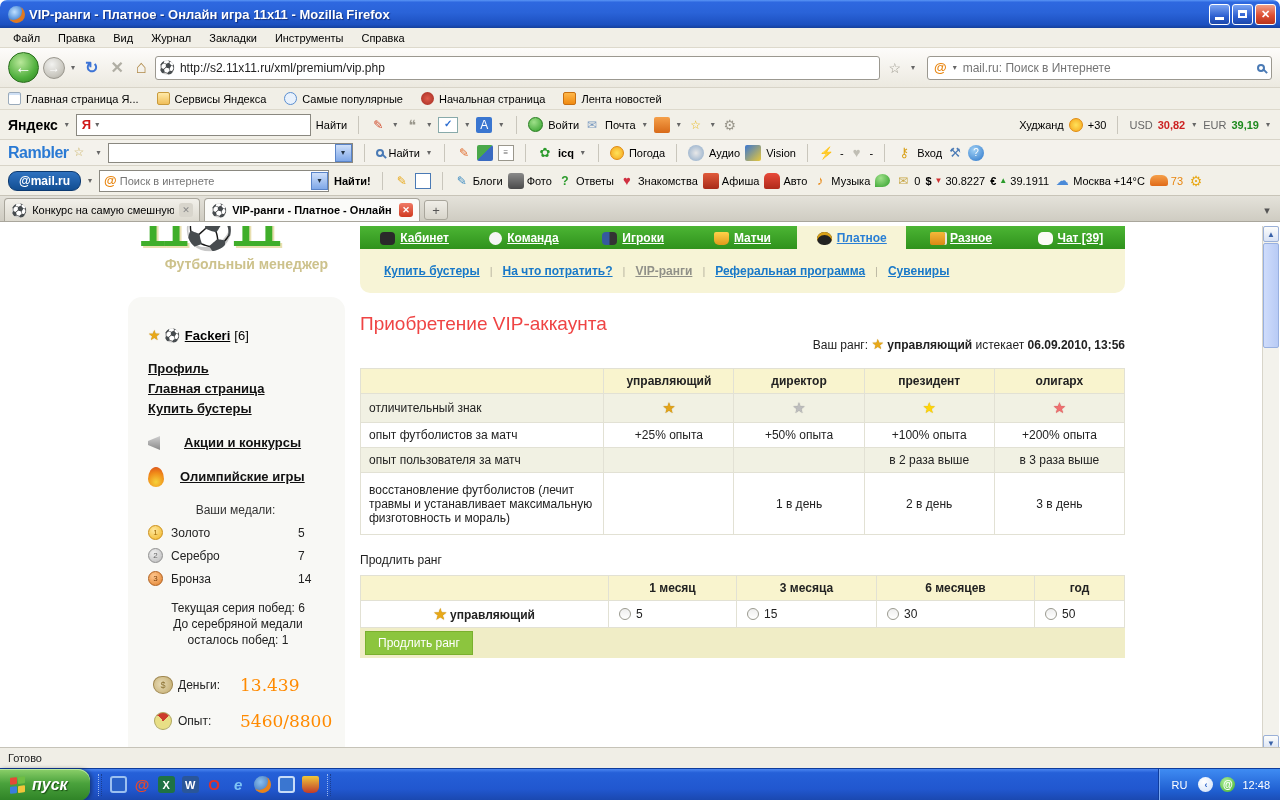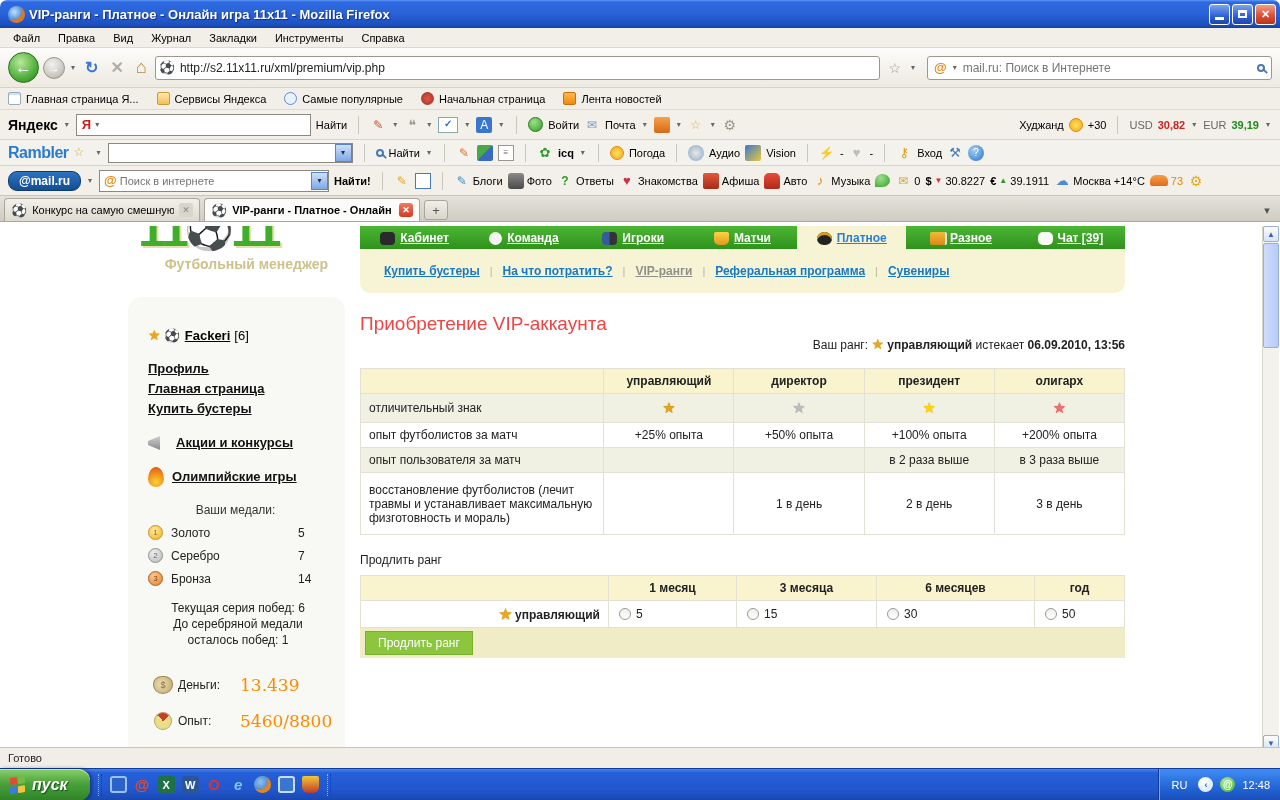--- a/index.html
+++ b/index.html
@@ -80,21 +80,21 @@
 .slogo{position:absolute;top:-26px;left:10px;font-size:50px;font-weight:bold;color:#3fae2a;text-shadow:2px 2px 0 #e8dfb0;letter-spacing:-2px;display:flex;align-items:center}
 .slogo .ball{font-size:40px;color:#222;text-shadow:none;margin:0 -2px}
 .slogan{position:absolute;top:30px;left:0;width:200px;text-align:right;color:#cdc28c;font-weight:bold;font-size:14px}
 .spanel{position:absolute;top:71px;left:0;width:217px;height:454px;background:#f8f8f5;border-radius:14px 14px 0 0;padding:30px 0 0 20px}
 .userrow{display:flex;align-items:center;gap:4px;font-size:13px}
 .userrow .uname{font-weight:bold;text-decoration:underline}
 .gstar{color:#e8a818;font-size:14px;text-shadow:0 0 1px #a87808}
 .sball{font-size:13px}
 .slinks{margin-top:16px}
 .slink{display:block;font-size:13px;font-weight:bold;color:#111;text-decoration:underline;line-height:20px}
-.actrow{display:flex;align-items:center;gap:8px;margin-top:16px}
+.actrow{display:flex;align-items:center;gap:16px;margin-top:16px}
 .actrow .slink{line-height:16px}
 .megaphone{width:20px;height:14px;background:linear-gradient(180deg,#cfcfcf,#8a8a8a);clip-path:polygon(0 35%,60% 0,60% 100%,0 65%);position:relative}
 .torch{width:16px;height:20px;background:radial-gradient(circle at 50% 75%,#f5d23a,#f08a18 55%,#d8481c);border-radius:50% 50% 50% 50%/60% 60% 40% 40%}
 .medtitle{margin-top:16px;text-align:center;width:175px;font-size:12px;color:#333}
 .medrow{display:flex;align-items:center;margin-top:8px;width:180px}
 .medal{width:15px;height:15px;border-radius:50%;font-size:8px;color:#fff;display:flex;align-items:center;justify-content:center;margin-right:8px}
 .med-gold{background:radial-gradient(circle at 38% 32%,#ffe9a0,#f0b424);border:1px solid #cc8f18;color:#a06a08}
 .med-silver{background:radial-gradient(circle at 38% 32%,#f0f0f0,#b8b8b8);border:1px solid #909090;color:#666}
 .med-bronze{background:radial-gradient(circle at 38% 32%,#ffc890,#e0802c);border:1px solid #b05f1c;color:#7c3f0a}
 .medrow .ml{font-size:12px;color:#222;flex:1}
@@ -137,21 +137,21 @@
 td.lbl{text-align:left;width:243px}
 td.c{text-align:center;width:130px}
 tr.alt td{background:#f1f1e3}
 .st{font-size:15px}
 .st-gold{color:#e3a418;text-shadow:0 0 1px #9a6c08}
 .st-silver{color:#bdbdbd;text-shadow:0 0 1px #888}
 .st-yellow{color:#ffd508;text-shadow:0 0 1px #c09a00}
 .st-red{color:#f07070;text-shadow:0 0 1px #b03030}
 .extlbl{margin-top:18px;font-size:12px;color:#222}
 table.ext{margin-top:8px}
-table.ext td.lbl2{width:248px;text-align:right;font-weight:bold}
+table.ext td.lbl2{width:248px;text-align:center;font-weight:bold}
 table.ext td.p{text-align:left;padding-left:10px}
 .radio{display:inline-block;width:12px;height:12px;border:1px solid #9a9a90;border-radius:50%;background:linear-gradient(180deg,#eee,#fff);vertical-align:-2px;margin-right:5px}
 .btnstrip{width:765px;height:30px;background:#f0edc6;display:flex;align-items:center;padding-left:5px;margin-top:0}
 .gbtn{background:#8cc53e;border:1px solid #7ab02e;color:#fff;font-size:12px;padding:4px 12px;font-family:"Liberation Sans",sans-serif}
 
 #pgscroll{position:absolute;right:1px;top:0;width:17px;height:525px;background:#f3f2ec;border-left:1px solid #d8d5ca}
 .sbtn{position:absolute;left:0;width:16px;height:16px;background:linear-gradient(180deg,#fdfdfb,#d8e2f5);border:1px solid #9ab0d8;border-radius:2px;color:#3a62a8;font-size:8px;display:flex;align-items:center;justify-content:center}
 .sthumb{position:absolute;left:0;top:17px;width:16px;height:105px;background:linear-gradient(90deg,#cfdcfb,#b8cbf5);border:1px solid #98b0e0;border-radius:2px}
 
 #statusbar{top:747px;height:21px;background:#f0eee6;border-top:1px solid #c6c3b8;padding-left:8px;font-size:11px;color:#222}

